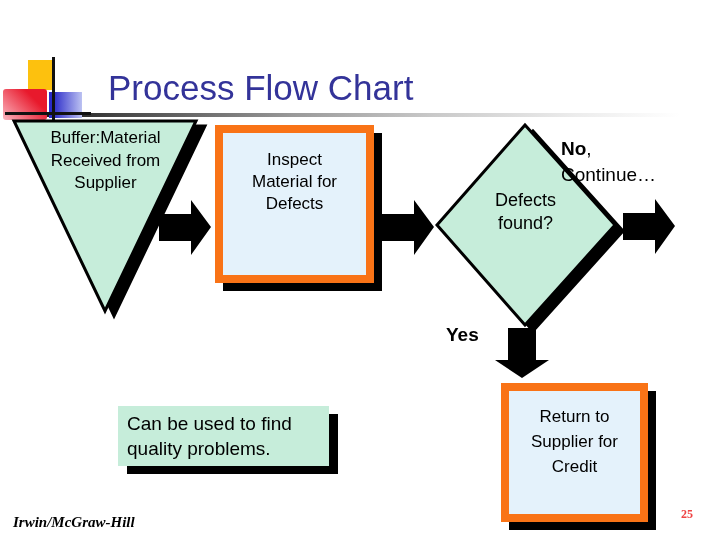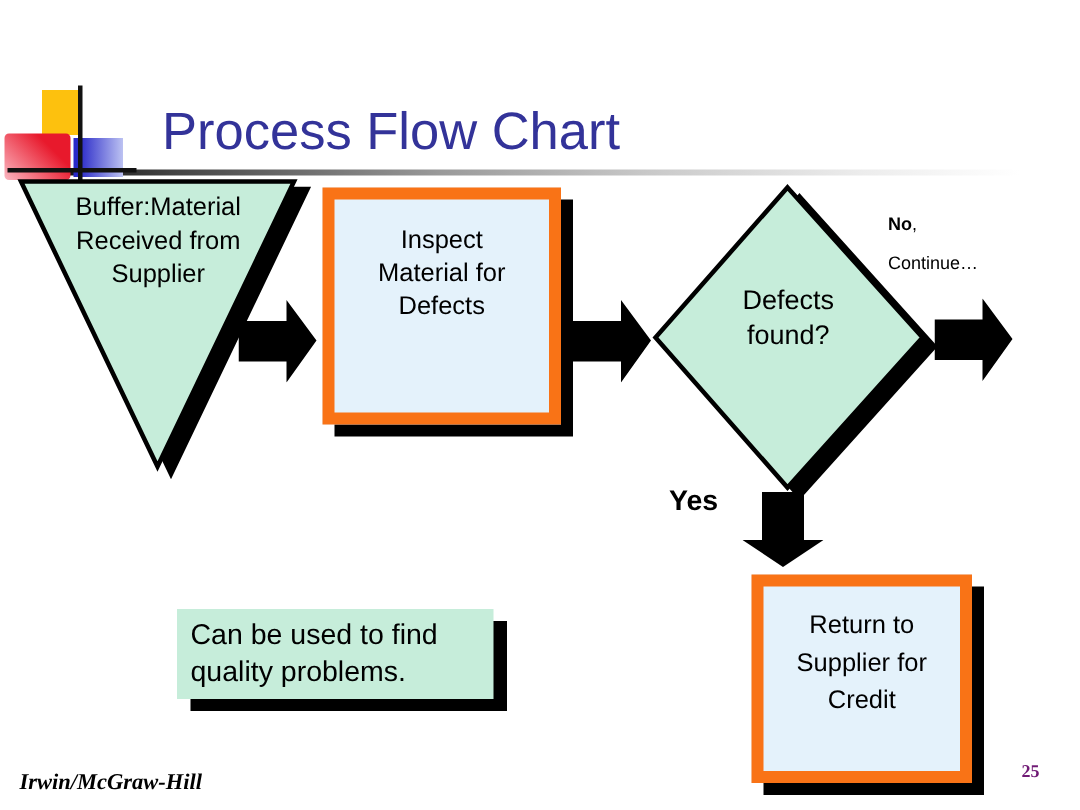--- a/index.html
+++ b/index.html
@@ -35,28 +35,28 @@
   .rect-return{left:468px;top:383px;width:147px;height:139px;padding-top:13px;line-height:25px;margin-left:33px;}
   
   .note-box{position:absolute;left:118px;top:382px;width:211px;height:60px;
     background:var(--mint,#c6edda);box-shadow:9px 8px 0 #000;
     padding:5px 0 0 9px;font-size:19px;line-height:25px;margin-top:24px;}
   .note-box span{display:block;}
   
   .triangle-text{left:33px;top:127px;width:145px;font-size:17px;line-height:22.5px;}
   .diamond-text{left:463px;top:189px;width:125px;font-size:18px;line-height:23px;}
   
-  .label-no{position:absolute;left:592px;top:136px;font-size:12px;line-height:26px;}
+  .label-no{position:absolute;left:561px;top:136px;font-size:19px;line-height:26px;}
   .label-no .b{font-weight:bold;}
   .label-yes{position:absolute;left:446px;top:324px;font-size:19px;font-weight:bold;}
   
   .footer{position:absolute;left:13px;top:514px;font-family:"Liberation Serif",serif;
     font-style:italic;font-weight:bold;font-size:15px;}
   .page-num{position:absolute;left:681px;top:507px;font-family:"Liberation Serif",serif;
-    font-weight:bold;font-size:12px;color:#701a75;}
+    font-weight:bold;font-size:12px;color:#ef4444;}
 </style>
 </head>
 <body>
 
 <div class="slide">
 
   <div class="title-underline"></div>
   <div class="logo-yellow"></div>
   <div class="logo-red"></div>
   <div class="logo-blue"></div>

